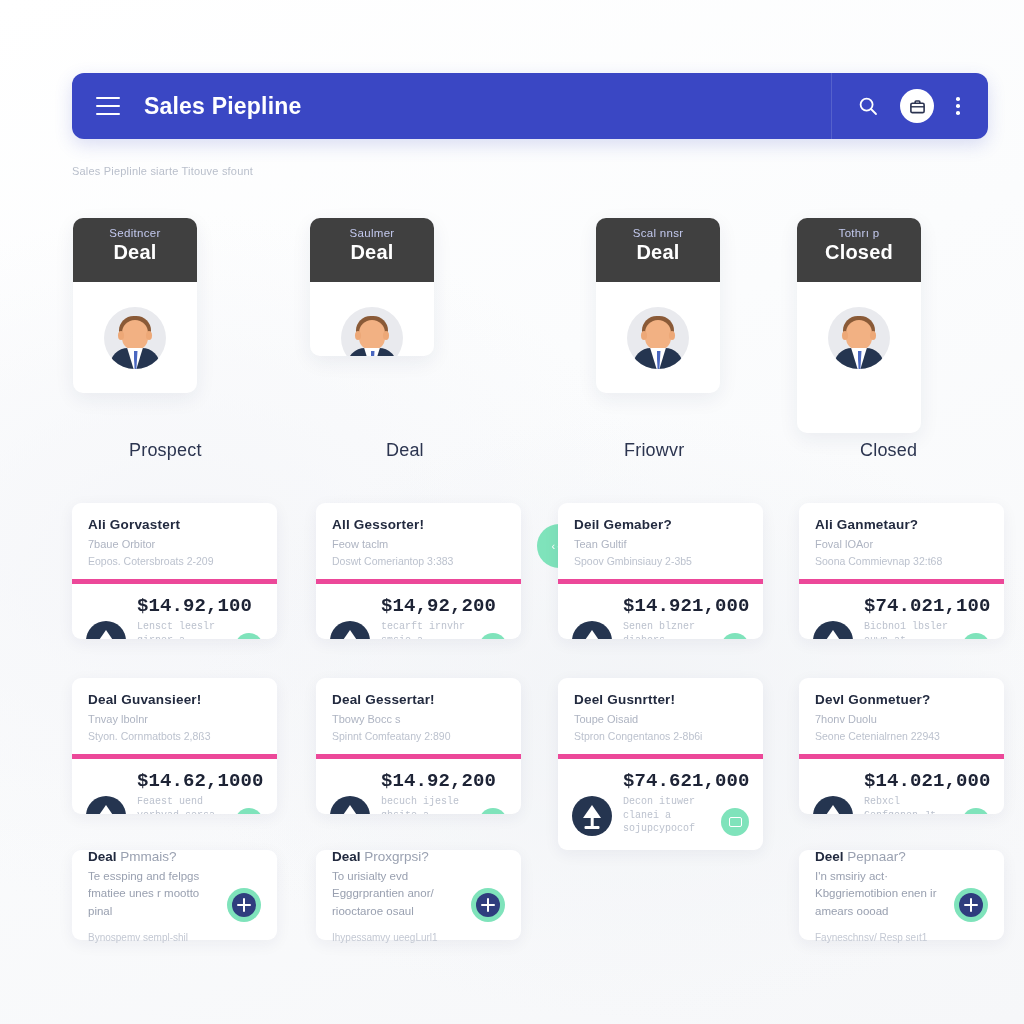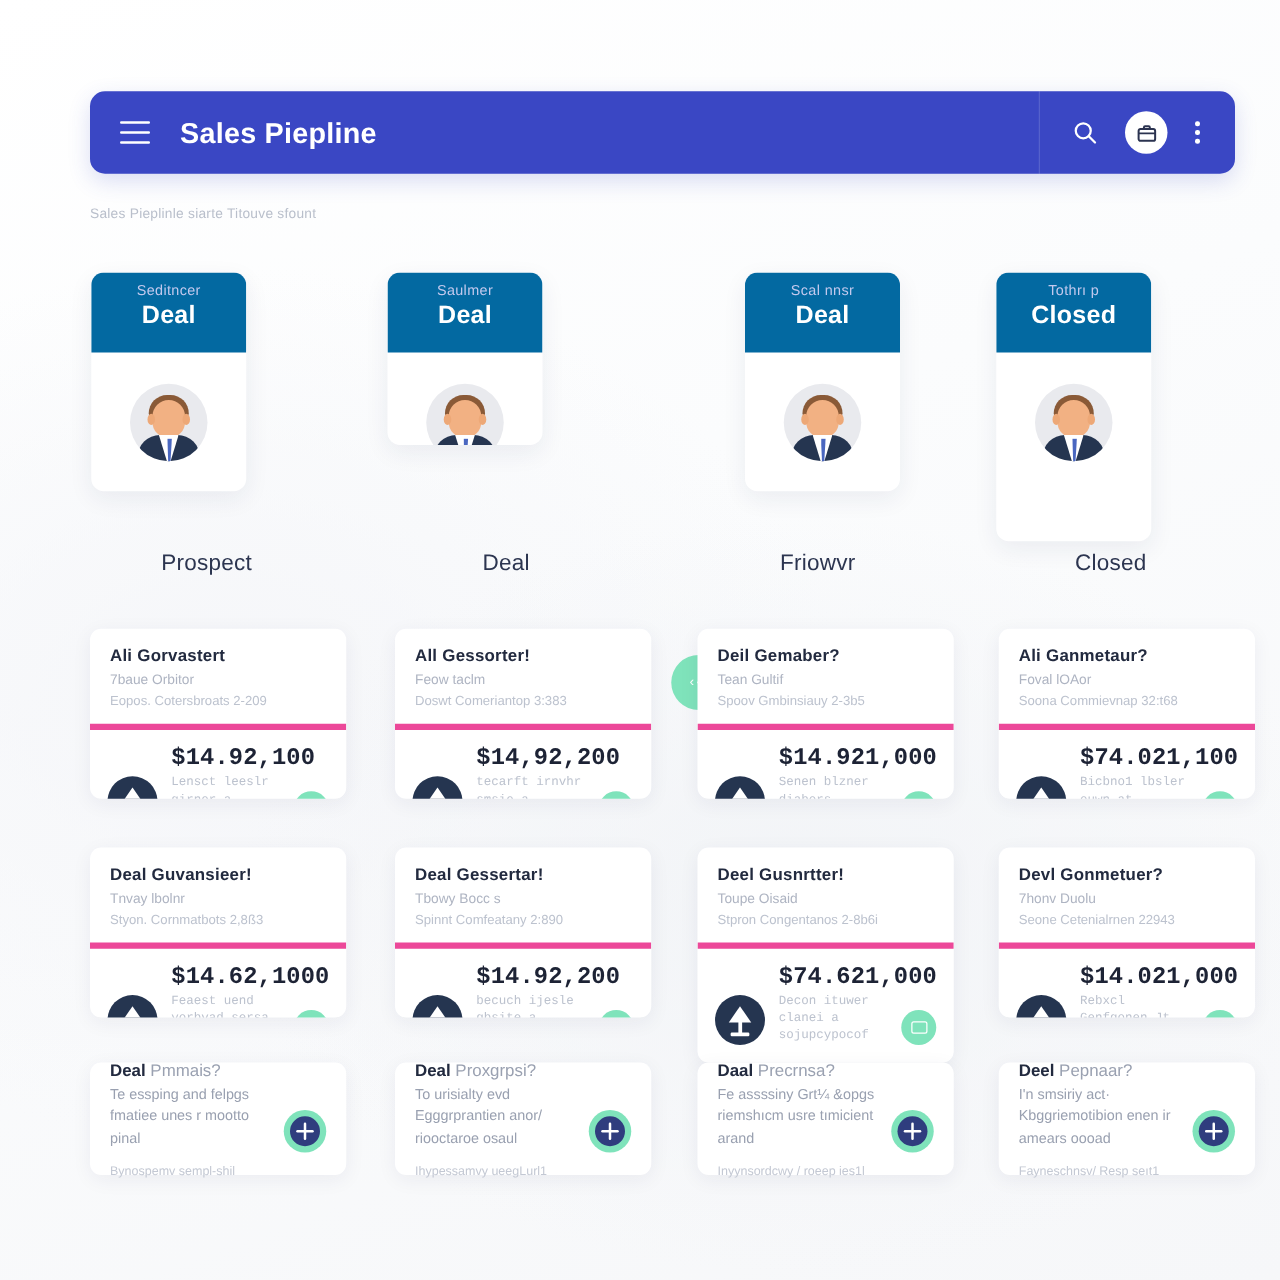--- a/index.html
+++ b/index.html
@@ -65,21 +65,21 @@
     background: #ffffff;
     border-radius: 10px;
     box-shadow: 0 6px 20px rgba(30,41,80,0.07);
     overflow: hidden;
   }
   .stage.s0 { left: 73px; height: 175px; }
   .stage.s1 { left: 310px; height: 138px; }
   .stage.s2 { left: 596px; height: 175px; }
   .stage.s3 { left: 797px; height: 215px; }
   .stage-head {
-    background: #0369a1;
+    background: #404040;
     height: 64px;
     padding: 9px 10px 0 10px;
     text-align: center;
   }
   .stage-sub {
     color: #c3c9ee; font-size: 11.5px; filter: blur(0.4px); letter-spacing: .3px;
   }
   .stage-name {
     color: #ffffff; font-size: 20px; font-weight: bold; margin-top: 2px; letter-spacing: .2px;
   }
@@ -548,33 +548,20 @@
           <span>Proxgrpsi?</span>
         </div>
         <div class="n-body">To urisialty evd  Egggrprantien anor/ riooctaroe osaul</div>
         <div class="n-foot">Ihypessamvy   ueegLurl1</div>
       </div>
       <div class="n-fab">
           <div class="inner"></div>
         </div>
     </div>
 
-    <div class="ncard" style="left:558px; top:850px; width:205px; height:90px;">
-      <div class="n-left">
-        <div class="n-title">
-          <b>Daal</b>
-          <span>Precrnsa?</span>
-        </div>
-        <div class="n-body">Fe assssiny Grt¼ &amp;opgs riemshıcm usre tımicient arand</div>
-        <div class="n-foot">Inyynsordcwy /  roeep ies1l</div>
-      </div>
-      <div class="n-fab">
-          <div class="inner"></div>
-        </div>
-    </div>
 
     <div class="ncard" style="left:799px; top:850px; width:205px; height:90px;">
       <div class="n-left">
         <div class="n-title">
           <b>Deel</b>
           <span>Pepnaar?</span>
         </div>
         <div class="n-body">I'n smsiriy act· Kbggriemotibion enen ir amears oooad</div>
         <div class="n-foot">Fayneschnsv/ Resp seıt1</div>
       </div>

